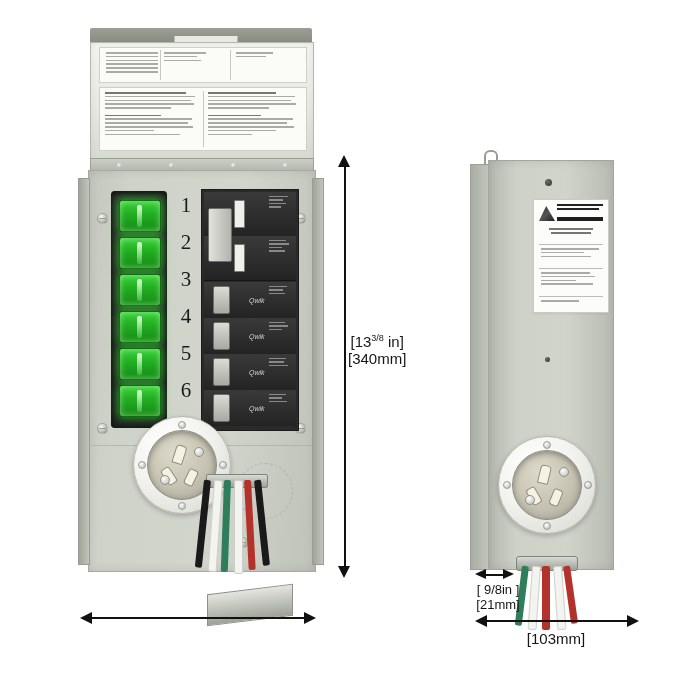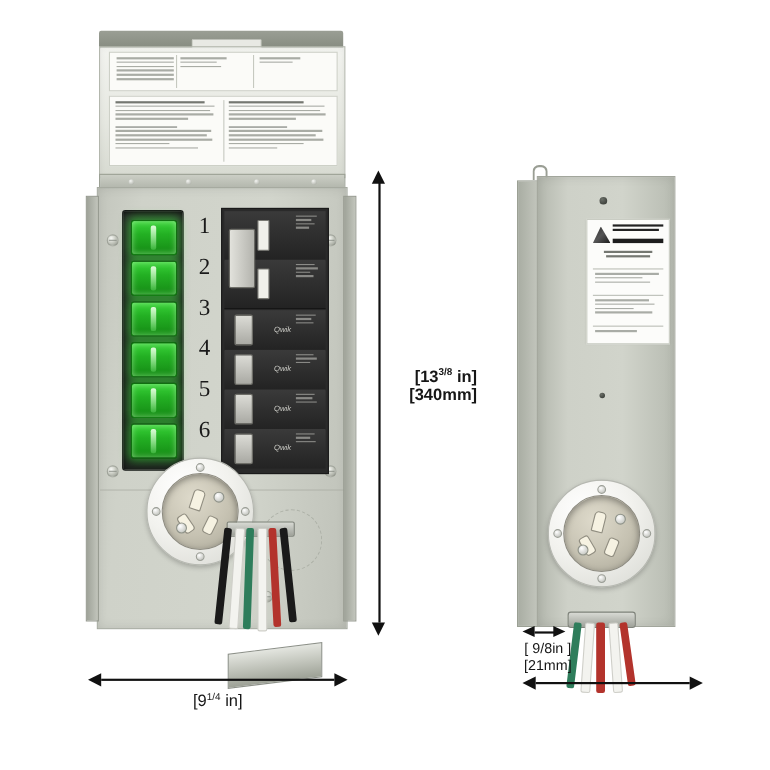--- a/index.html
+++ b/index.html
@@ -410,44 +410,42 @@
     <div class="wire" style="left:62px;top:406px;width:7px;height:62px;background:#f3f3ef;border:1px solid #cfcfc9;transform:rotate(4deg);"></div>
     <div class="wire" style="left:72px;top:406px;width:8px;height:64px;background:#b3332c;transform:rotate(0deg);"></div>
     <div class="wire" style="left:83px;top:406px;width:7px;height:62px;background:#f3f3ef;border:1px solid #cfcfc9;transform:rotate(-4deg);"></div>
     <div class="wire" style="left:93px;top:406px;width:7px;height:58px;background:#b3332c;transform:rotate(-8deg);"></div>
   </div>
 
   <div class="abs">
     <div class="arrow-v" style="left:344px;top:166px;height:400px;"></div>
     <div class="av-head av-up" style="left:338px;top:155px;"></div>
     <div class="av-head av-down" style="left:338px;top:566px;"></div>
-    <div class="dimtext abs" style="left:372px;top:333px;text-align:right;font-weight:bold;">
+    <div class="dimtext abs" style="left:348px;top:333px;text-align:center;">
       <div>
         <span>[13</span><sup class="frac">3/8</sup><span> in]</span>
       </div>
       <div>[340mm]</div>
     </div>
   </div>
 
   <div class="abs">
     <div class="arrow-h" style="left:92px;top:617px;width:212px;"></div>
     <div class="ah-head ah-left" style="left:80px;top:612px;"></div>
     <div class="ah-head ah-right" style="left:304px;top:612px;"></div>
     <div class="dimtext abs" style="left:118px;top:628px;width:160px;">
-      <div>
-        <span>[9</span><sup class="frac">1/4</sup><span> in]</span>
-      </div>
     </div>
   </div>
 
   <div class="abs">
     <div class="arrow-h" style="left:487px;top:620px;width:140px;"></div>
     <div class="ah-head ah-left" style="left:475px;top:615px;"></div>
     <div class="ah-head ah-right" style="left:627px;top:615px;"></div>
     <div class="dimtext abs" style="left:476px;top:631px;width:160px;">
+      <div>[103mm]</div>
     </div>
   </div>
 
   <div class="abs">
     <div class="arrow-h" style="left:486px;top:574px;width:18px;"></div>
     <div class="ah-head ah-left" style="left:475px;top:569px;border-top-width:5px;border-bottom-width:5px;border-right-width:11px;"></div>
     <div class="ah-head ah-right" style="left:503px;top:569px;border-top-width:5px;border-bottom-width:5px;border-left-width:11px;"></div>
     <div class="dimtext abs" style="left:458px;top:583px;width:80px;font-size:13px;">
       <div>[ 9/8in ]</div>
       <div>[21mm]</div>

